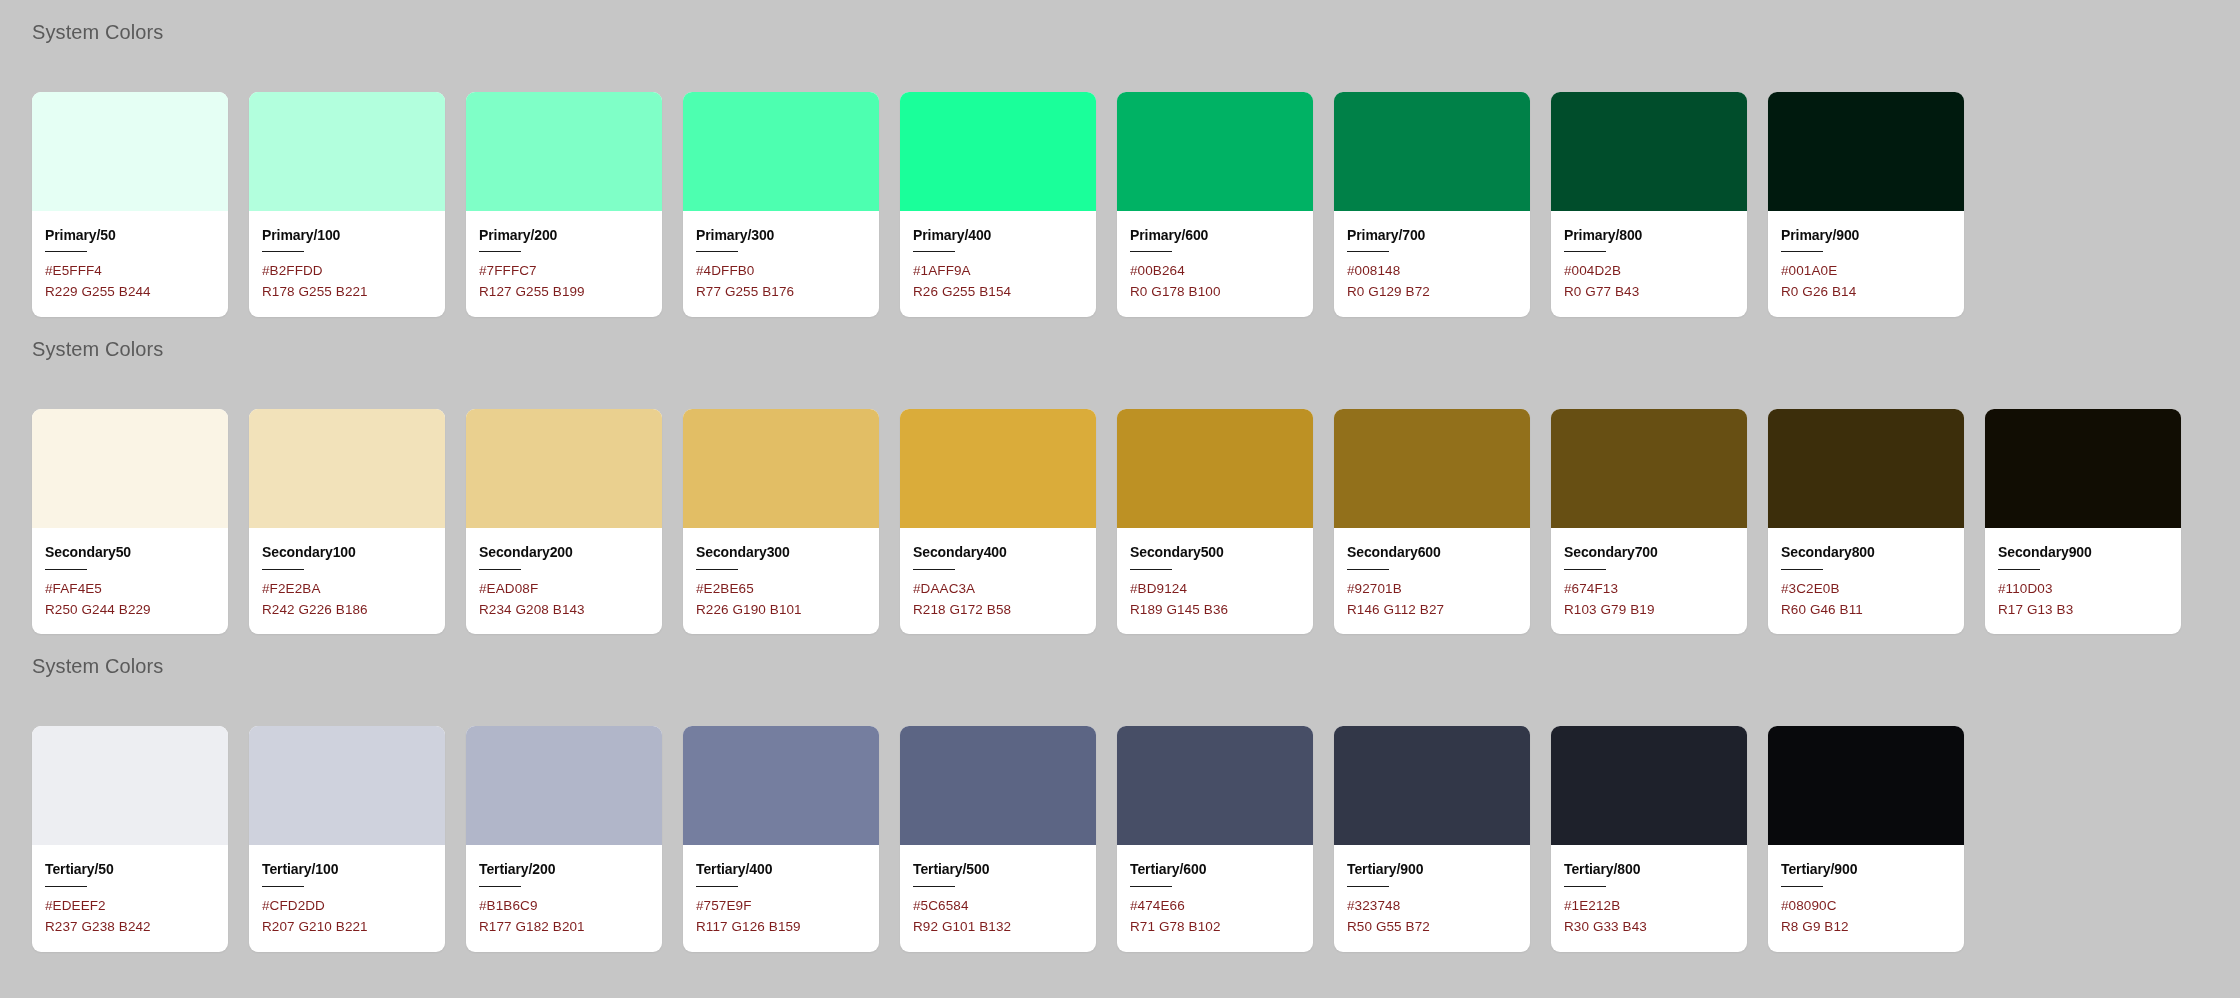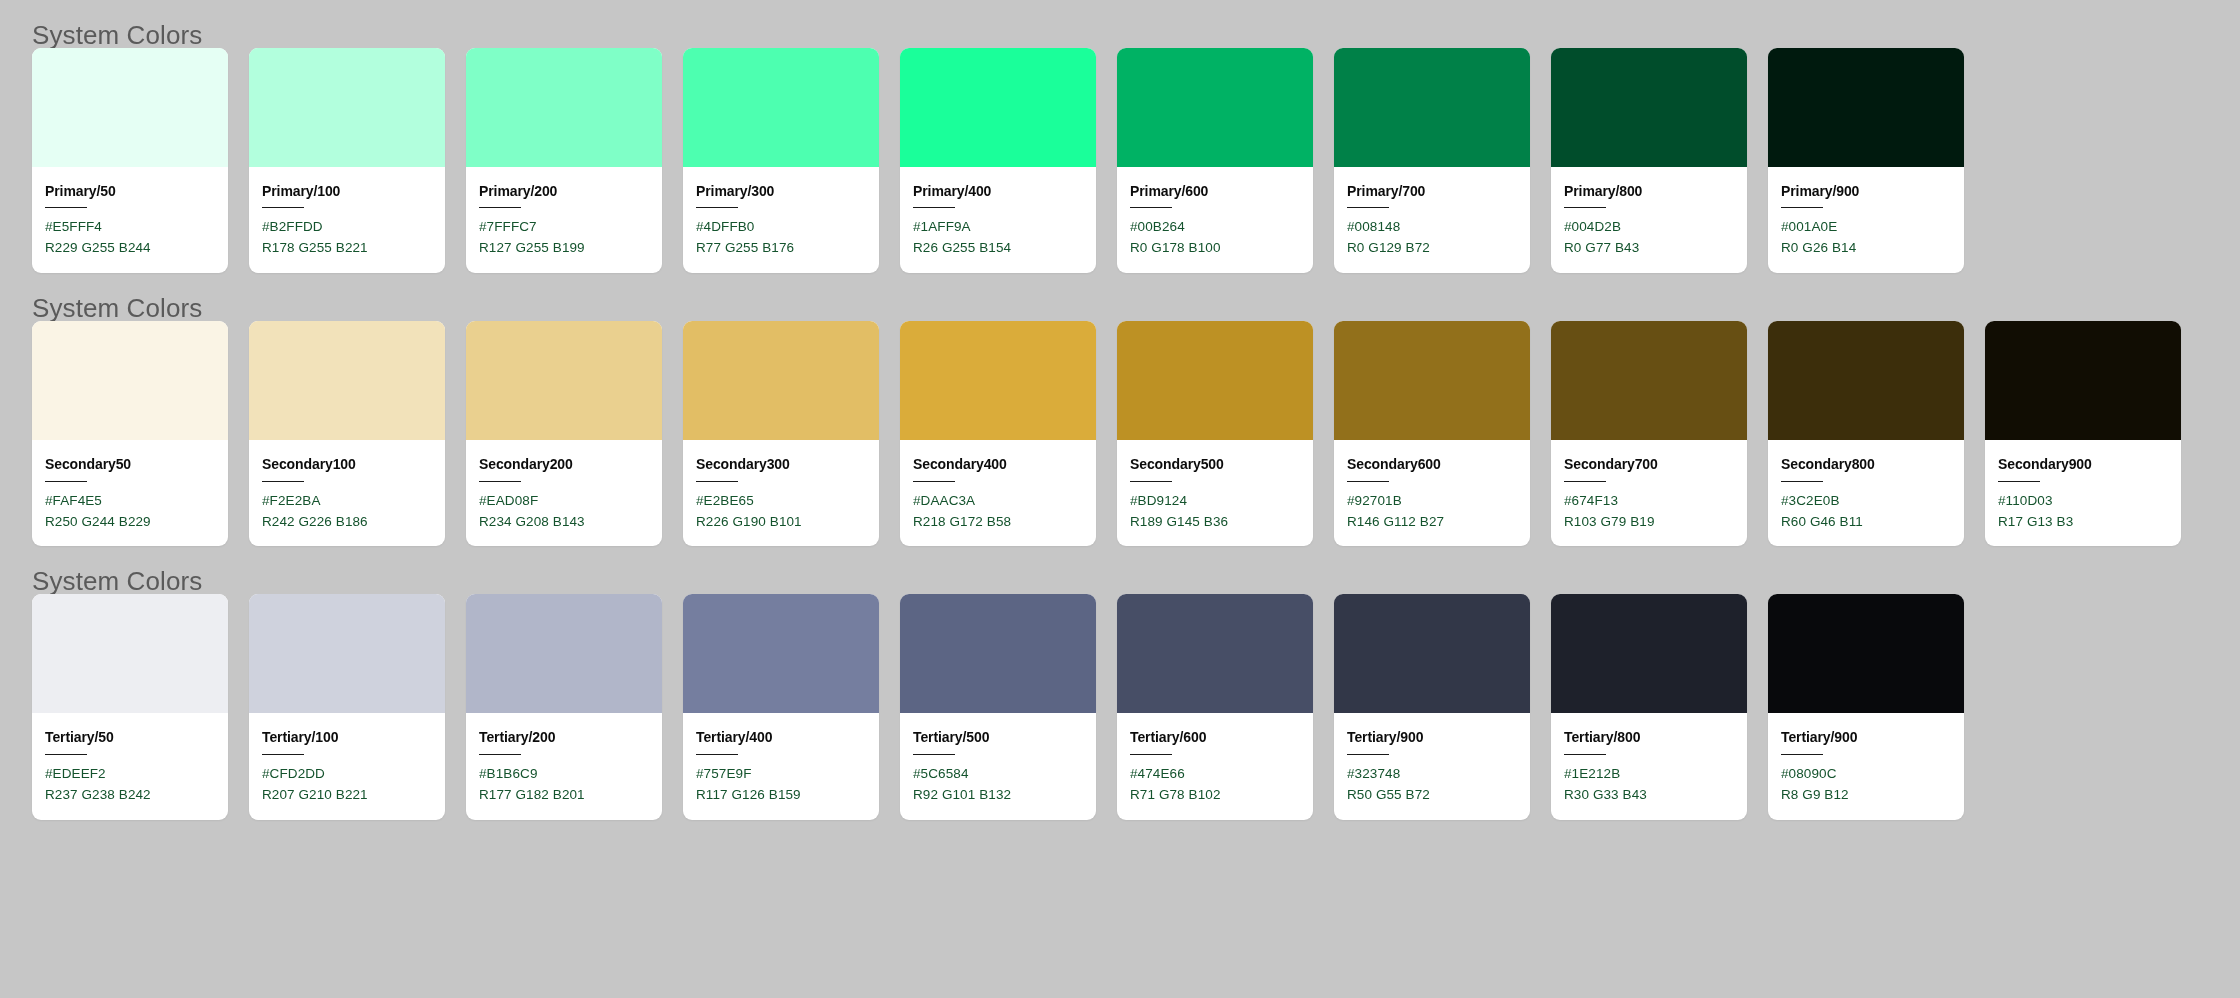--- a/index.html
+++ b/index.html
@@ -16,42 +16,43 @@
   .page {
     width: 2240px;
     height: 998px;
     position: relative;
     padding-left: 32px;
   }
   .section {
     position: relative;
   }
   .section-title {
-    font-size: 26px;
+    font-size: 20px;
     font-weight: 400;
     color: #5a5a5a;
     letter-spacing: 0.1px;
     line-height: 1;
     padding-top: 22px;
-    padding-bottom: 0;
+    padding-bottom: 28px;
   }
   .swatch-row {
     display: flex;
     gap: 21px;
     width: 2240px;
   }
   .swatch-card {
     width: 196px;
     flex: 0 0 196px;
     background: #ffffff;
     border-radius: 9px;
     overflow: hidden;
     display: flex;
     flex-direction: column;
     box-shadow: 0 1px 2px rgba(0,0,0,0.06);
+    margin-top: 22px;
   }
   .swatch-color {
     height: 119px;
     width: 100%;
     flex: 0 0 119px;
   }
   .swatch-info {
     flex: 1 1 auto;
     padding: 17px 13px 14px 13px;
     display: flex;
@@ -68,21 +69,21 @@
   .swatch-rule {
     width: 42px;
     height: 1px;
     background: #1a1a1a;
     margin: 8px 0 9px 0;
   }
   .swatch-hex,
   .swatch-rgb {
     font-size: 13.5px;
     font-weight: 400;
-    color: #14532d;
+    color: #7f1d1d;
     line-height: 1.55;
     letter-spacing: 0.1px;
     white-space: nowrap;
   }
 </style>
 </head>
 <body style="background: rgb(198, 198, 198);">
 
 <div class="page">
   <div id="sections-root">

